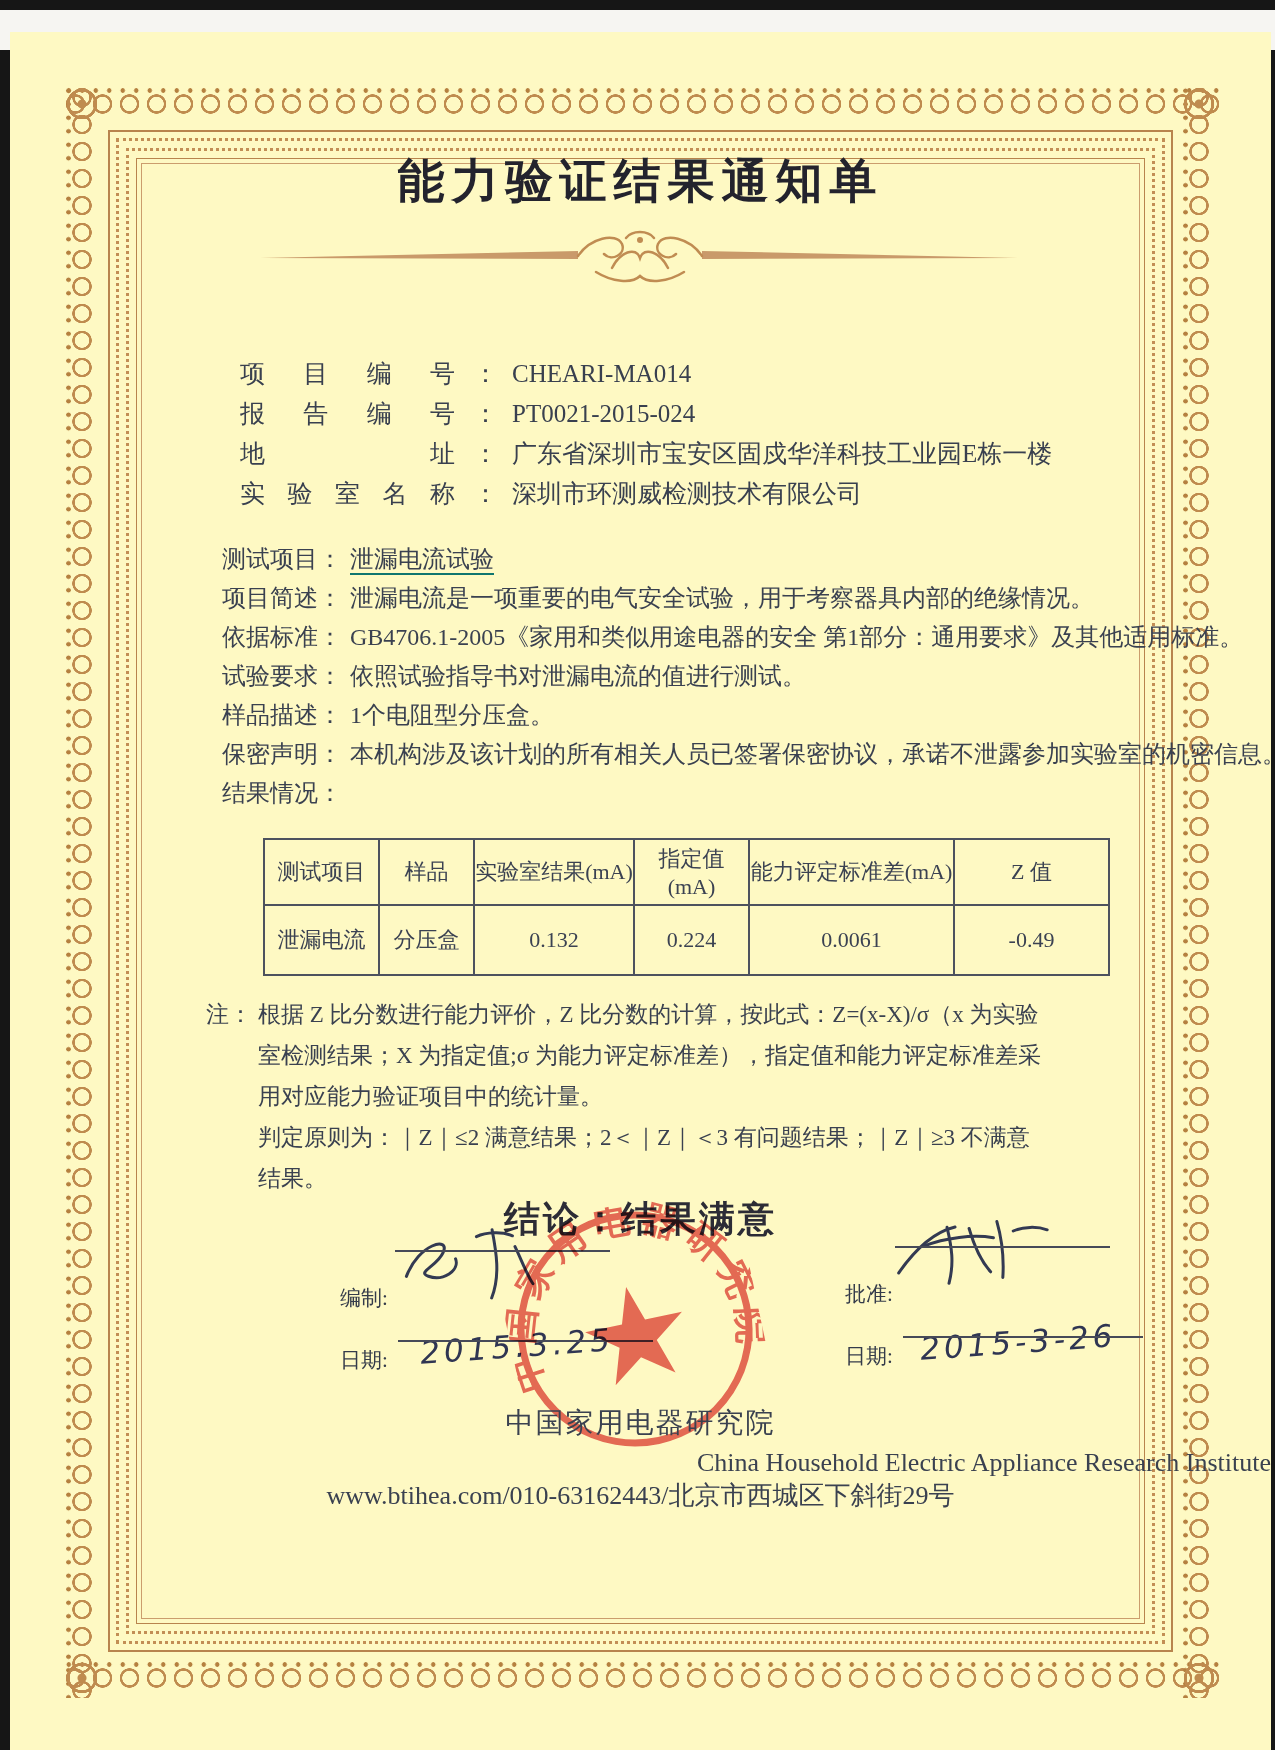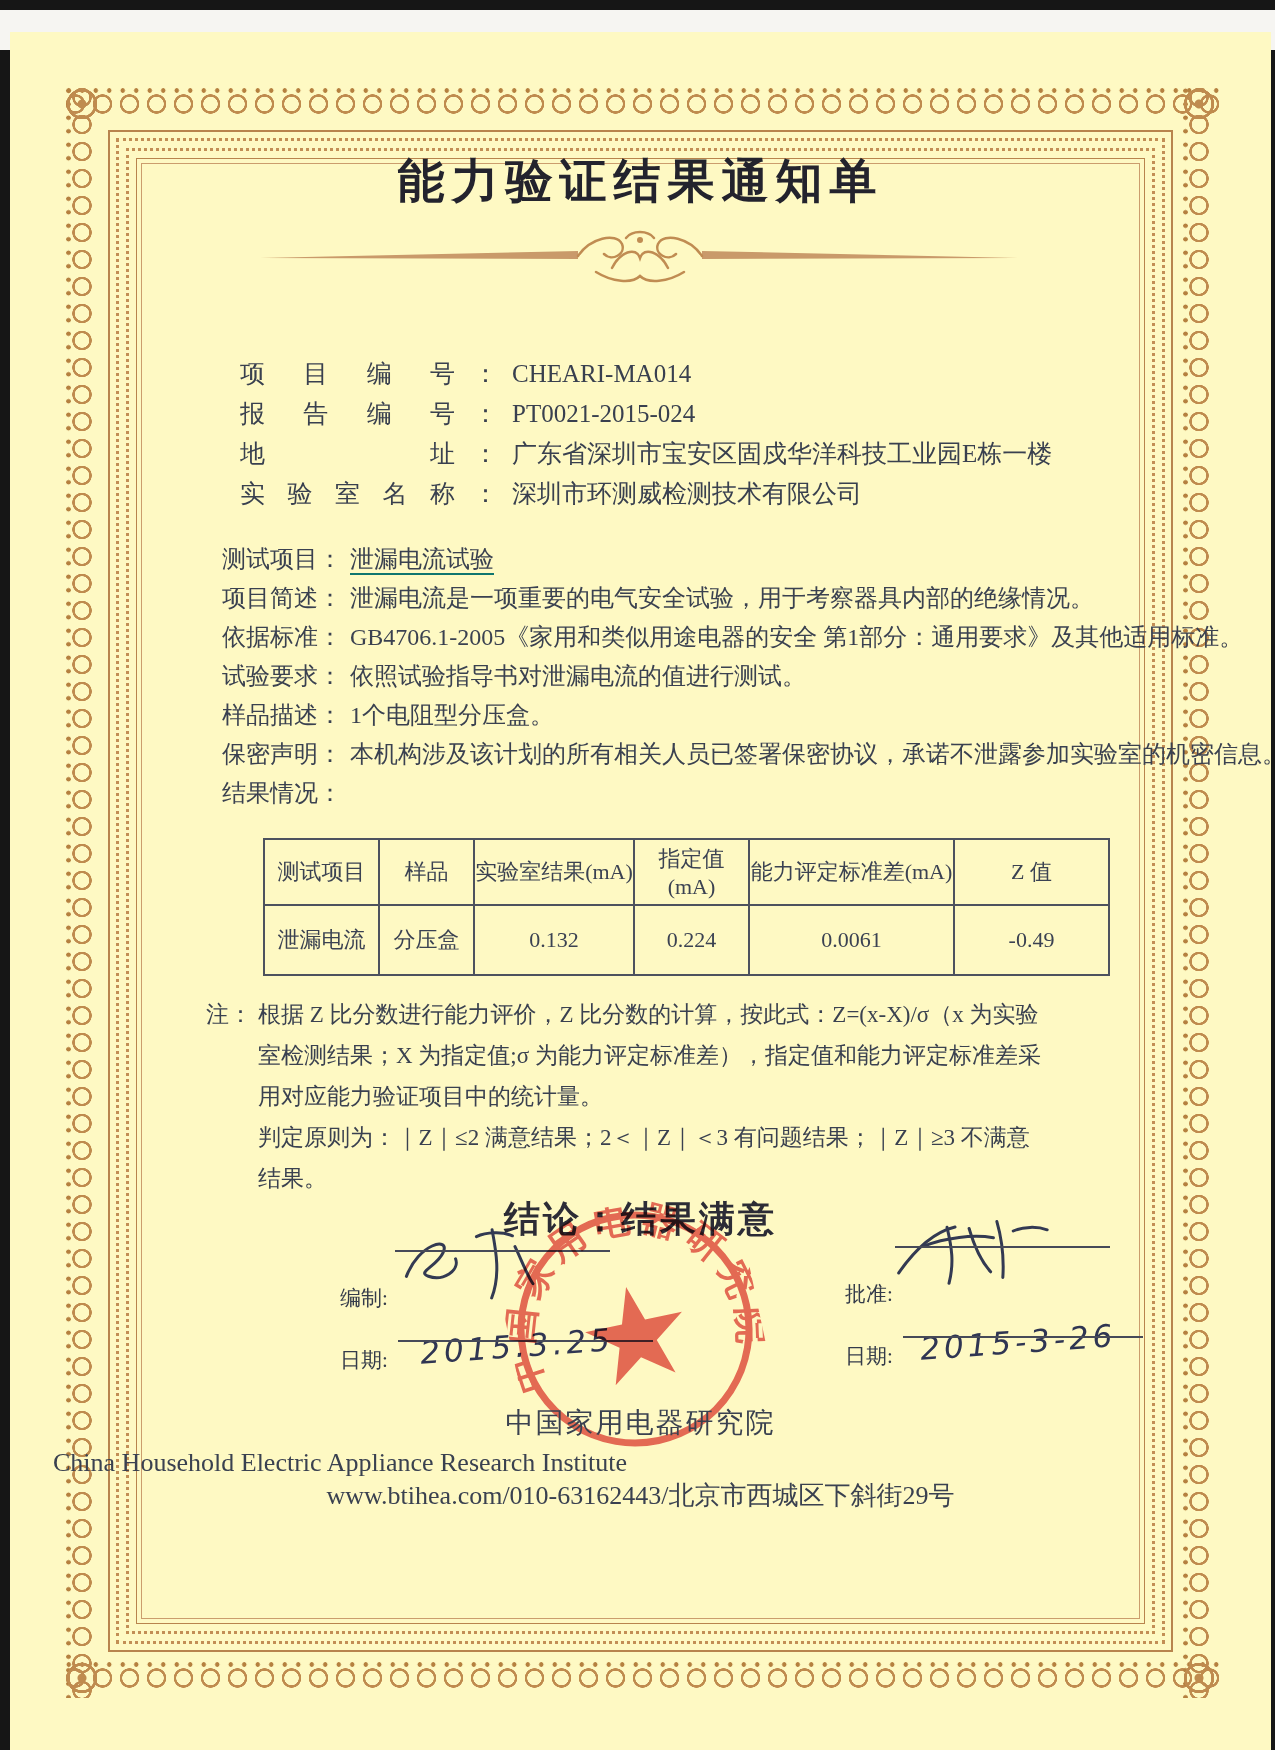--- a/index.html
+++ b/index.html
@@ -68,21 +68,21 @@
   .sig-label{position:absolute;font-size:21px;color:#343b4a;}
   .sigline{position:absolute;border-bottom:2px solid #474a58;}
   .handwrite{position:absolute;font-family:"DejaVu Sans","Liberation Sans",sans-serif;
     font-style:italic;font-size:31px;color:#2f3552;letter-spacing:4px;transform:rotate(-4deg);}
   .sig-svg{position:absolute;}
   
   .stamp{position:absolute;left:500px;top:1172px;mix-blend-mode:multiply;opacity:.85;
     transform:rotate(-12deg);}
   
   .footer-cn{position:absolute;top:1372px;left:0;right:0;text-align:center;font-size:28px;color:#3a4150;letter-spacing:2px;}
-  .footer-en{position:absolute;top:1416px;left:0;right:0;text-align:left;font-size:26px;color:#3a4150;margin-left:43px;}
+  .footer-en{position:absolute;top:1416px;left:0;right:0;text-align:right;font-size:26px;color:#3a4150;margin-left:43px;}
   .footer-contact{position:absolute;top:1446px;left:0;right:0;text-align:center;font-size:26px;color:#3a4150;}
 </style>
 </head>
 <body>
 
 <div class="scan-white"></div>
 
 <div class="paper">
 
   <div class="orn orn-h orn-top"></div>

